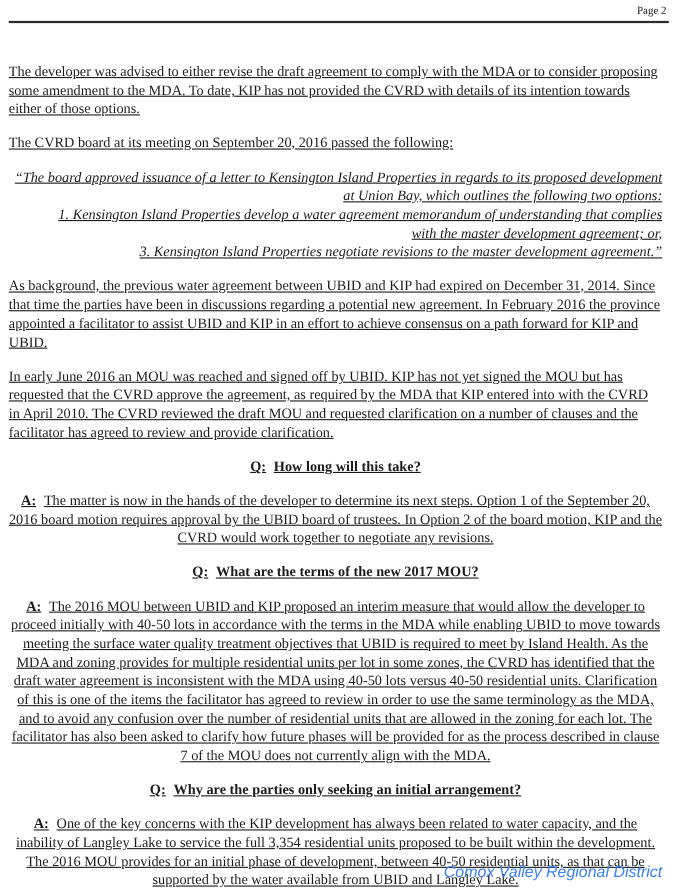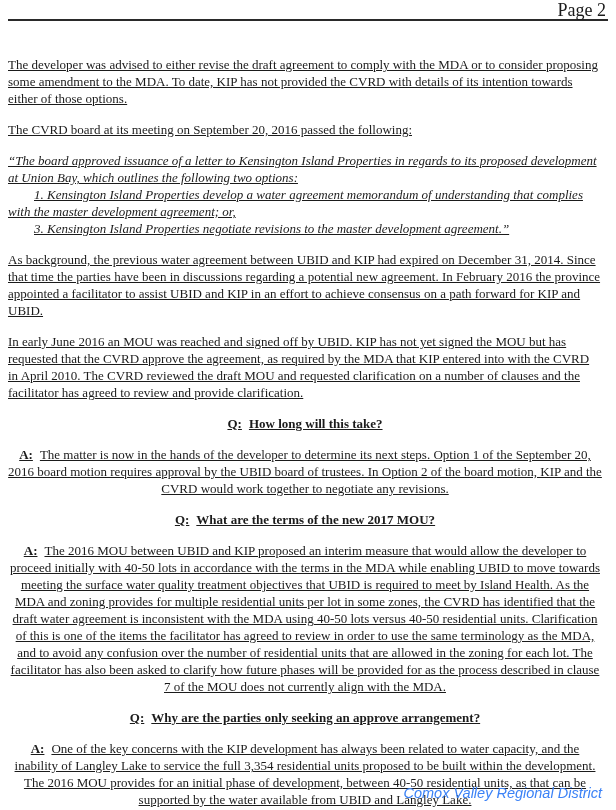--- a/index.html
+++ b/index.html
@@ -15,33 +15,34 @@
     position: relative;
     width: 616px;
     height: 810px;
     background: #ffffff;
   }
   .page-header {
     margin: 0 8px;
     padding: 3px 2px 1px 0;
     border-bottom: 2px solid #2a2a2a;
     text-align: right;
-    font-size: 18px;
+    font-size: 10px;
     line-height: 15px;
   }
   .page-body {
     padding: 0 14px 0 8px;
     font-size: 13px;
     line-height: 17px;
   }
   .page-body p { margin: 14px 0; text-decoration: underline; }
   .page-body p.first { margin-top: 35px; }
   .quote {
     font-style: italic;
     margin: 14px 0;
+    text-align: right;
   }
   .quote p { margin: 0; }
   .quote p.indented { text-indent: 26px; }
   .qa-block { margin: 14px 0; }
   .qa-question {
     font-weight: bold;
     margin: 0;
     text-align: center;
   }
   .qa-answer { margin: 0; text-align: center; }
@@ -97,21 +98,21 @@
       <p class="qa-question">
         <span class="qa-prefix">Q:</span><span>What are the terms of the new 2017 MOU?</span>
       </p>
       <p class="qa-answer">
         <span class="qa-prefix">A:</span><span>The 2016 MOU between UBID and KIP proposed an interim measure that would allow the developer to proceed initially with 40-50 lots in accordance with the terms in the MDA while enabling UBID to move towards meeting the surface water quality treatment objectives that UBID is required to meet by Island Health. As the MDA and zoning provides for multiple residential units per lot in some zones, the CVRD has identified that the draft water agreement is inconsistent with the MDA using 40-50 lots versus 40-50 residential units. Clarification of this is one of the items the facilitator has agreed to review in order to use the same terminology as the MDA, and to avoid any confusion over the number of residential units that are allowed in the zoning for each lot. The facilitator has also been asked to clarify how future phases will be provided for as the process described in clause 7 of the MOU does not currently align with the MDA.</span>
       </p>
     </div>
 
     <div class="qa-block">
       <p class="qa-question">
-        <span class="qa-prefix">Q:</span><span>Why are the parties only seeking an approve arrangement?</span>
+        <span class="qa-prefix">Q:</span><span>Why are the parties only seeking an initial arrangement?</span>
       </p>
       <p class="qa-answer">
         <span class="qa-prefix">A:</span><span>One of the key concerns with the KIP development has always been related to water capacity, and the inability of Langley Lake to service the full 3,354 residential units proposed to be built within the development. The 2016 MOU provides for an initial phase of development, between 40-50 residential units, as that can be supported by the water available from UBID and Langley Lake.</span>
       </p>
     </div>
 
   </div>
 
   <div class="page-footer">
     <span>Comox Valley Regional District</span>

